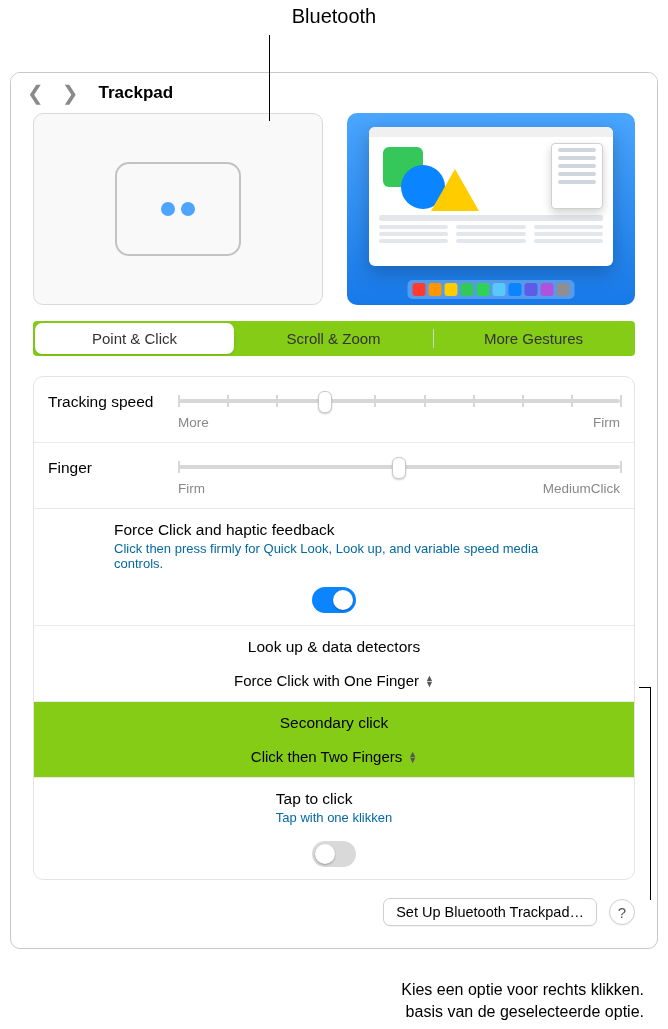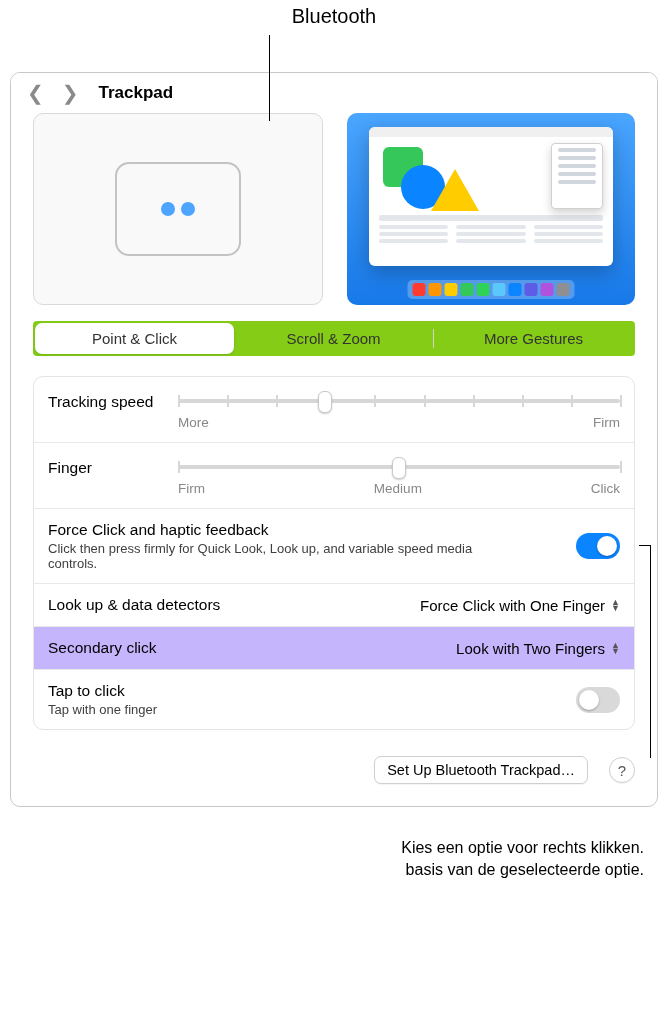--- a/index.html
+++ b/index.html
@@ -149,23 +149,23 @@
       border: 1px solid #e4e4e4;
       border-radius: 10px;
       overflow: hidden;
       background: #fff;
     }
     .row {
       padding: 12px 14px 12px 14px;
       border-bottom: 1px solid #e9e9e9;
     }
     .row:last-child { border-bottom: none; }
-    .row.flex { display: flex; align-items: center; justify-content: space-between; gap: 16px; }
+    .row.flex { display: flex; align-items: center; justify-content: space-between; gap: 16px; flex-direction: column; }
     .row .rlabel { font-size: 15.5px; color: #000; }
-    .row .rdesc { font-size: 13px; color: #404040; margin-top: 2px; max-width: 440px; }
+    .row .rdesc { font-size: 13px; color: #0369a1; margin-top: 2px; max-width: 440px; }
     .row.slider { display: flex; align-items: flex-start; }
     .row.slider .rlabel { padding-top: 4px; width: 130px; flex-shrink: 0; }
     .slider-wrap { flex: 1; }
     .slider-track {
       position: relative;
       height: 24px;
     }
     .slider-track .track {
       position: absolute;
       top: 10px; left: 0; right: 0;
@@ -191,22 +191,22 @@
       box-shadow: 0 1px 2px rgba(0,0,0,.2);
       transform: translateX(-50%);
     }
     .slider-labels {
       display: flex;
       justify-content: space-between;
       font-size: 13.5px;
       color: #888;
       margin-top: 2px;
     }
-    .slider-labels span.mid { flex: 1; text-align: center; }
-    .row.shaded { background: #c4b5fd; }
+    .slider-labels span.mid { flex: 1; text-align: right; }
+    .row.shaded { background: #84cc16; }
     .toggle {
       width: 44px; height: 26px;
       background: #0a84ff;
       border-radius: 13px;
       position: relative;
       cursor: pointer;
     }
     .toggle::after {
       content: "";
       position: absolute;
@@ -230,22 +230,22 @@
       display: flex;
       flex-direction: column;
       line-height: 6px;
       font-size: 9px;
       color: #555;
     }
     .bottom-row {
       display: flex;
       justify-content: flex-end;
       align-items: center;
-      gap: 21px;
-      margin-top: 26px;
+      gap: 12px;
+      margin-top: 18px;
     }
     .btn {
       background: #fff;
       border: 1px solid #cfcfcf;
       border-radius: 7px;
       padding: 5px 12px;
       font-size: 14.5px;
       cursor: pointer;
       box-shadow: 0 1px 1px rgba(0,0,0,.05);
     }
@@ -430,32 +430,32 @@
           <span class="stepper">
               <span>▲</span>
               <span>▼</span>
             </span>
         </div>
       </div>
 
       <div class="row flex shaded">
         <div class="rlabel">Secondary click</div>
         <div class="popup-button">
-          <span>Look with Two Fingers</span>
+          <span>Click then Two Fingers</span>
           <span class="stepper">
               <span>▲</span>
               <span>▼</span>
             </span>
         </div>
       </div>
 
       <div class="row flex">
         <div>
           <div class="rlabel">Tap to click</div>
-          <div class="rdesc">Tap with one finger</div>
+          <div class="rdesc">Tap with one klikken</div>
         </div>
         <div class="toggle off"></div>
       </div>
 
     </div>
 
     <div class="bottom-row">
       <button class="btn">Set Up Bluetooth Trackpad…</button>
       <div class="help-btn">?</div>
     </div>

